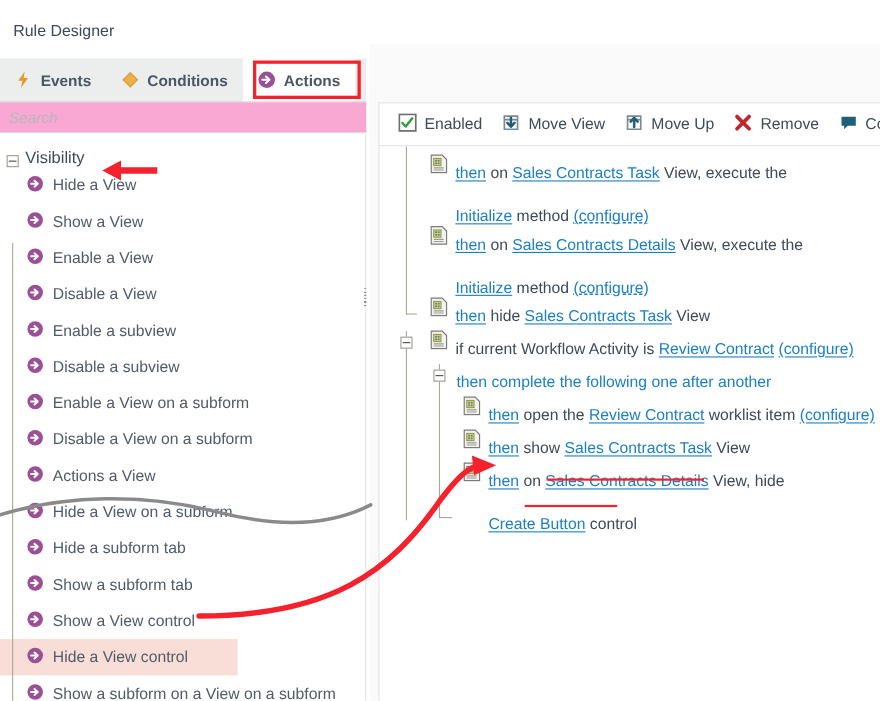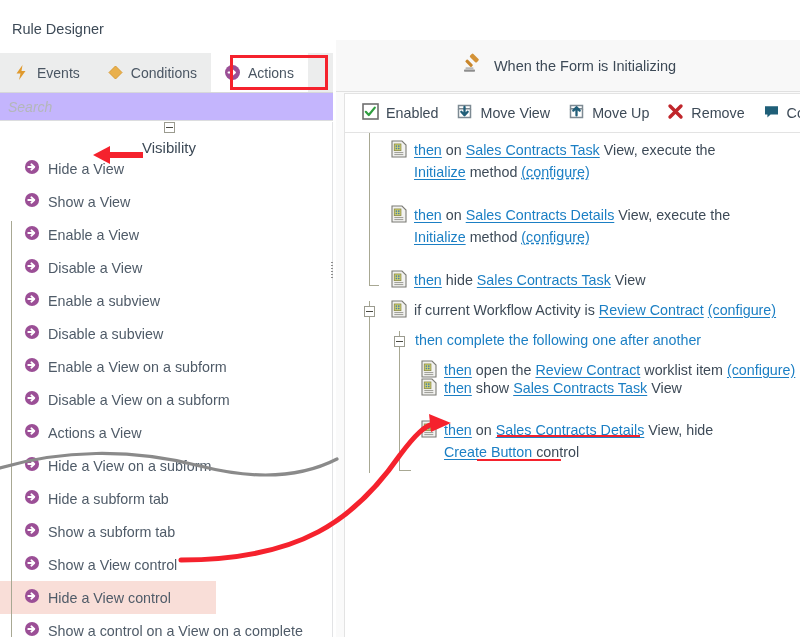--- a/index.html
+++ b/index.html
@@ -29,43 +29,43 @@
   }
   .tabstrip{
     position:absolute;left:0;top:0;width:333px;height:40px;
     background:#eceded;border-bottom:1px solid #d7d8da;box-sizing:border-box;
     display:flex;align-items:stretch;
   }
   .tab{
     display:flex;align-items:center;gap:7px;
     padding:0 14px 0 13px;height:100%;
     font-size:14px;color:#4a5663;box-sizing:border-box;
-    cursor:pointer;position:relative;
+    cursor:pointer;position:relative;font-weight:bold;
   }
   .tab.active{background:#ffffff;}
   .tabicon{display:inline-block;width:17px;height:17px;position:relative;}
 
   .searchbar{
     position:absolute;left:0;top:40px;width:333px;height:28px;
-    background:#c4b5fd;border-bottom:1px solid #dcdddf;box-sizing:border-box;
+    background:#f9a8d4;border-bottom:1px solid #dcdddf;box-sizing:border-box;
   }
   .searchbar input{
     width:100%;height:100%;border:0;outline:0;background:transparent;
     font-family:"Liberation Sans",sans-serif;font-size:14px;
     color:#55606c;padding:0 8px;box-sizing:border-box;
   }
   .searchbar input::placeholder{color:#b4b7ba;font-style:italic;}
 
   .actionlist{
     position:absolute;left:0;top:69px;width:333px;height:515px;
     background:#ffffff;overflow:hidden;box-sizing:border-box;
     border-right:1px solid #e2e3e5;
   }
   .grouprow{
-    display:flex;align-items:center;gap:6px;height:30px;padding-left:6px;flex-direction:column;
+    display:flex;align-items:flex-end;gap:6px;height:30px;padding-left:6px;
   }
   .expbox{
     width:11px;height:11px;border:1px solid #9b9b8f;background:#fff;
     display:inline-flex;align-items:center;justify-content:center;
     box-sizing:border-box;flex:none;cursor:pointer;
   }
   .expbox::before{
     content:"";display:block;width:7px;height:1px;background:#4a4a42;
   }
   .grouplabel{font-size:15px;color:#3d4a57;font-weight:400;}
@@ -118,21 +118,21 @@
 
   .rulebody{
     position:absolute;left:8px;top:93px;width:456px;height:504px;
     background:#ffffff;border-left:1px solid #e3e3e3;
     box-sizing:border-box;overflow:hidden;
   }
 
   .node{position:absolute;display:flex;align-items:flex-start;gap:7px;}
   .node .doc{flex:none;margin-top:1px;}
   .ntext{
-    font-size:14.3px;color:#3d4a57;line-height:22px;white-space:nowrap;
+    font-size:14.3px;color:#3d4a57;line-height:39px;white-space:nowrap;
   }
   .ntext.wrap{white-space:normal;width:340px;}
   a.lnk{color:#1b7fc4;text-decoration:underline;text-underline-offset:2px;}
   a.dash{color:#1b7fc4;text-decoration:underline;text-decoration-style:dashed;}
   .plain{color:#3d4a57;}
   .ltext{color:#1b7fc4;}
 
   .vline{position:absolute;width:1px;background:#a8a893;}
   .hline{position:absolute;height:1px;background:#a8a893;}
   .nexp{
@@ -300,43 +300,32 @@
                 <circle cx="8.5" cy="8.5" r="7.5" fill="#9b4f96"></circle>
                 <path d="M4.5 8.5 h5 M7.8 5.6 l3.2 2.9 l-3.2 2.9" fill="none" stroke="#ffffff" stroke-width="1.9" stroke-linecap="round" stroke-linejoin="round"></path>
               </svg></span>
             <span class="itemlabel">Hide a View control</span>
           </div>
           <div class="itemrow">
             <span class="ic-purple"><svg width="16" height="16" viewBox="0 0 17 17">
                 <circle cx="8.5" cy="8.5" r="7.5" fill="#9b4f96"></circle>
                 <path d="M4.5 8.5 h5 M7.8 5.6 l3.2 2.9 l-3.2 2.9" fill="none" stroke="#ffffff" stroke-width="1.9" stroke-linecap="round" stroke-linejoin="round"></path>
               </svg></span>
-            <span class="itemlabel">Show a control on a View on a complete</span>
+            <span class="itemlabel">Show a subform on a View on a subform</span>
           </div>
         </div>
     </div>
   </div>
 
   <div class="splitter">
     <div class="grip"></div>
   </div>
 
   <div class="rightpane">
 
-    <div class="rulehead">
-      <span>
-        <svg width="22" height="22" viewBox="0 0 22 22">
-          <rect x="9.5" y="2.5" width="9.5" height="4.6" rx="1.2" fill="#d49338" transform="rotate(45 14 5)"></rect>
-          <rect x="5" y="8.5" width="8.5" height="3.2" rx="1" fill="#c9862b" transform="rotate(45 9 10)"></rect>
-          <rect x="4" y="16.5" width="11" height="2.3" rx="0.8" fill="#8e8e8e"></rect>
-          <rect x="5.5" y="14.3" width="8" height="2" rx="0.7" fill="#b9b9b9"></rect>
-        </svg>
-      </span>
-      <span class="ruletitle">When the Form is Initializing</span>
-    </div>
 
     <div class="toolbar">
 
       <div class="tbitem">
         <span>
           <svg width="17" height="17" viewBox="0 0 17 17">
             <rect x="1" y="1" width="15" height="15" fill="#ffffff" stroke="#6f6f6f" stroke-width="1.6"></rect>
             <path d="M3.8 8.8 l3 3.2 l6 -7.4" fill="none" stroke="#2f9e3f" stroke-width="2.2" stroke-linecap="round" stroke-linejoin="round"></path>
           </svg>
         </span>
@@ -500,21 +489,21 @@
         </span>
         <div class="ntext">
           <a class="lnk">then</a>
           <span class="plain">open the</span>
           <a class="lnk">Review Contract</a>
           <span class="plain">worklist item</span>
           <a class="lnk">(configure)</a>
         </div>
       </div>
 
-      <div class="node" style="left:76px;top:244px;">
+      <div class="node" style="left:76px;top:256px;">
         <span class="doc">
           <svg width="16" height="18" viewBox="0 0 16 18">
             <path d="M1 1 h10 l4 4 v12 h-14 z" fill="#f2f2f0" stroke="#7b7b75" stroke-width="1.1"></path>
             <rect x="3.3" y="4" width="6.6" height="6.6" fill="#d9d86b" stroke="#8f8f4a" stroke-width=".9"></rect>
             <rect x="4.6" y="5.3" width="1.6" height="1.6" fill="#4c7fa8"></rect>
             <rect x="7" y="5.3" width="1.6" height="1.6" fill="#4c7fa8"></rect>
             <rect x="4.6" y="7.7" width="1.6" height="1.6" fill="#4c7fa8"></rect>
             <rect x="7" y="7.7" width="1.6" height="1.6" fill="#4c7fa8"></rect>
             <path d="M3.3 12.6 h9 M3.3 14.6 h9" stroke="#9a9a93" stroke-width="1"></path>
           </svg>

